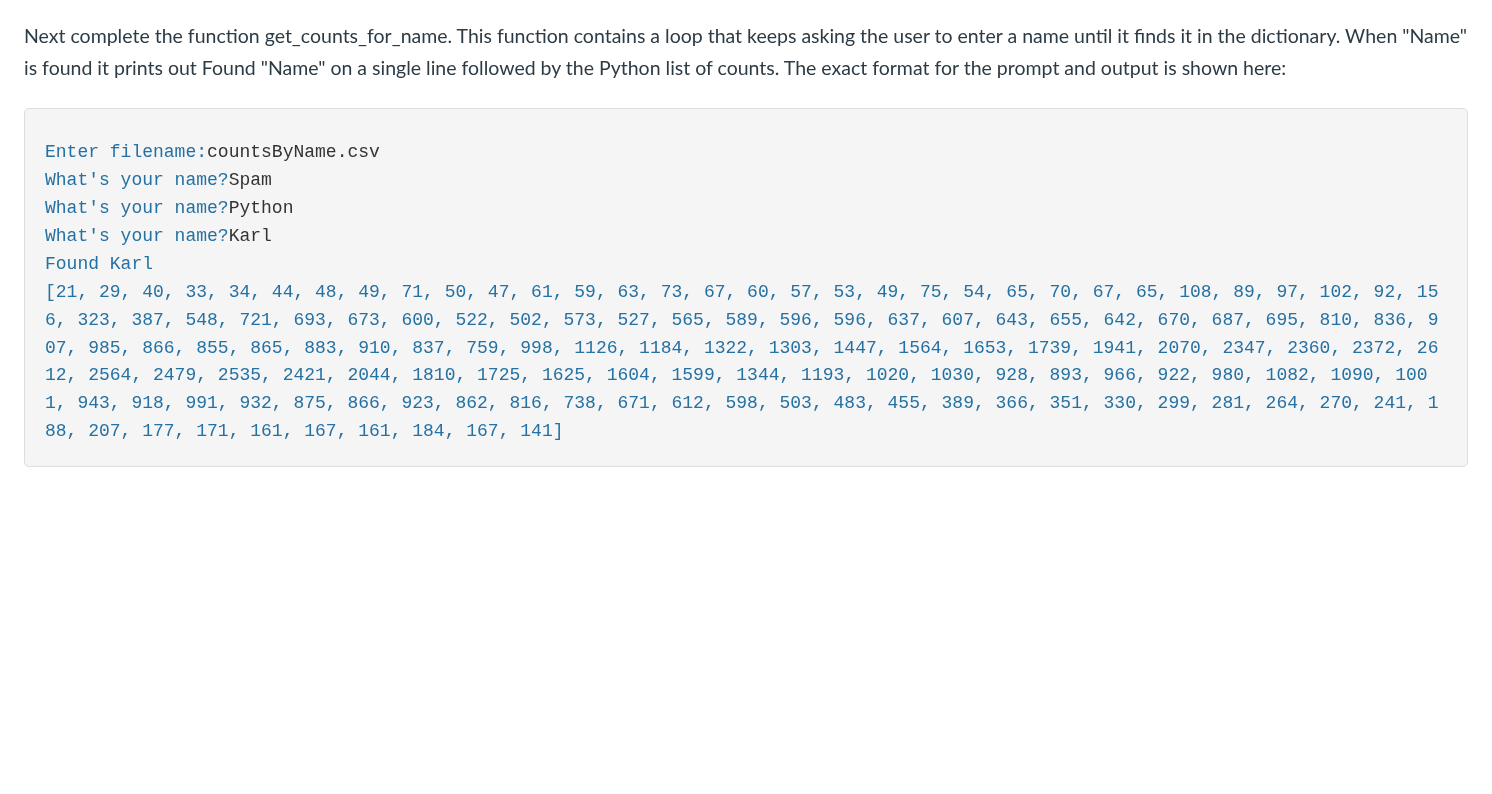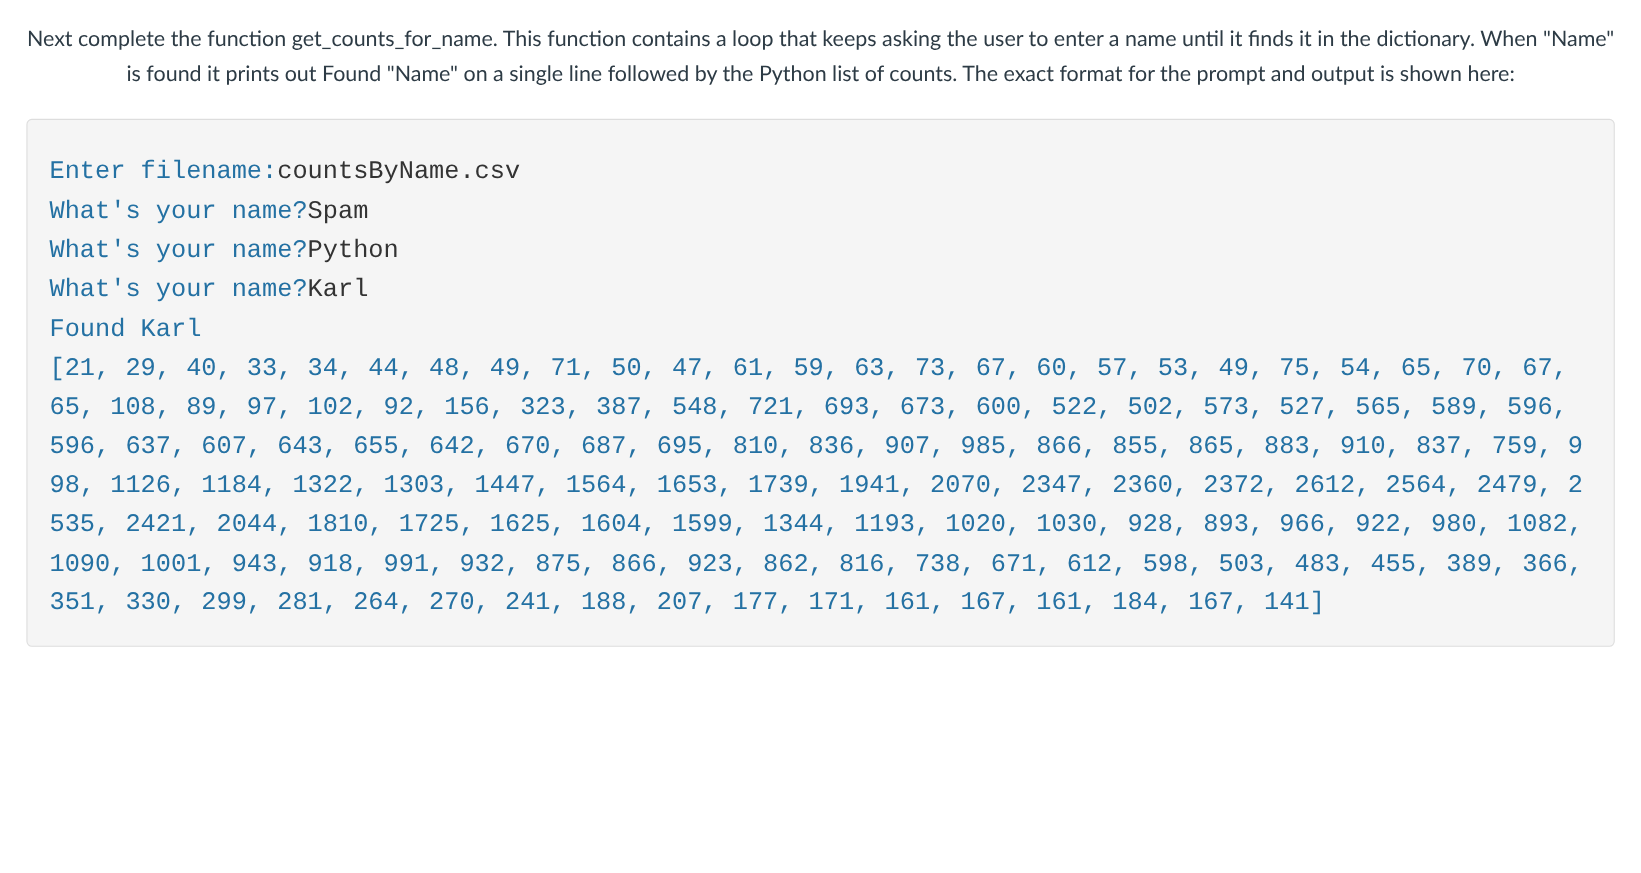--- a/index.html
+++ b/index.html
@@ -10,29 +10,28 @@
     body {
       font-family: 'Lato', 'Helvetica Neue', Arial, sans-serif;
       background: #ffffff;
       padding: 20px 24px;
       color: #2d3b45;
       font-size: 19.5px;
       line-height: 1.65;
     }
     .instruction-text {
       margin-bottom: 24px;
-      text-align: center;
     }
     .code-block {
       background: #f5f5f5;
       border: 1px solid #dddddd;
       border-radius: 5px;
       padding: 30px 20px 20px 20px;
       font-family: 'Menlo', 'Monaco', 'Consolas', 'Courier New', monospace;
-      font-size: 23px;
+      font-size: 18px;
       line-height: 1.55;
       white-space: pre-wrap;
       word-wrap: break-word;
       word-break: break-all;
       overflow-wrap: break-word;
     }
     .prompt-text {
       color: #2471a3;
     }
     .user-input {

